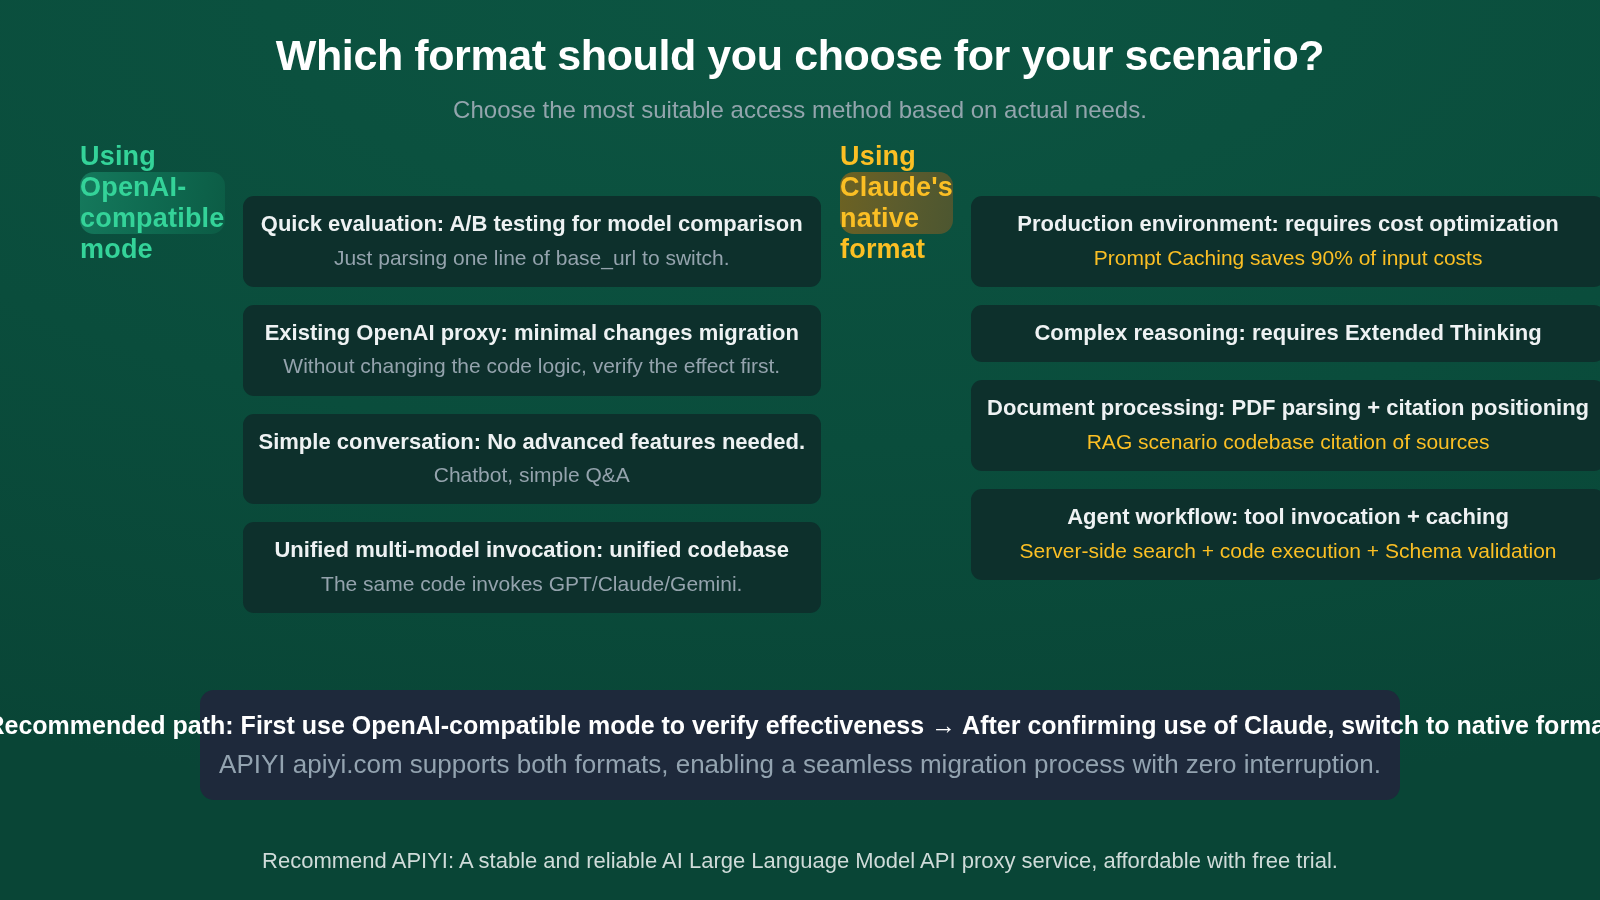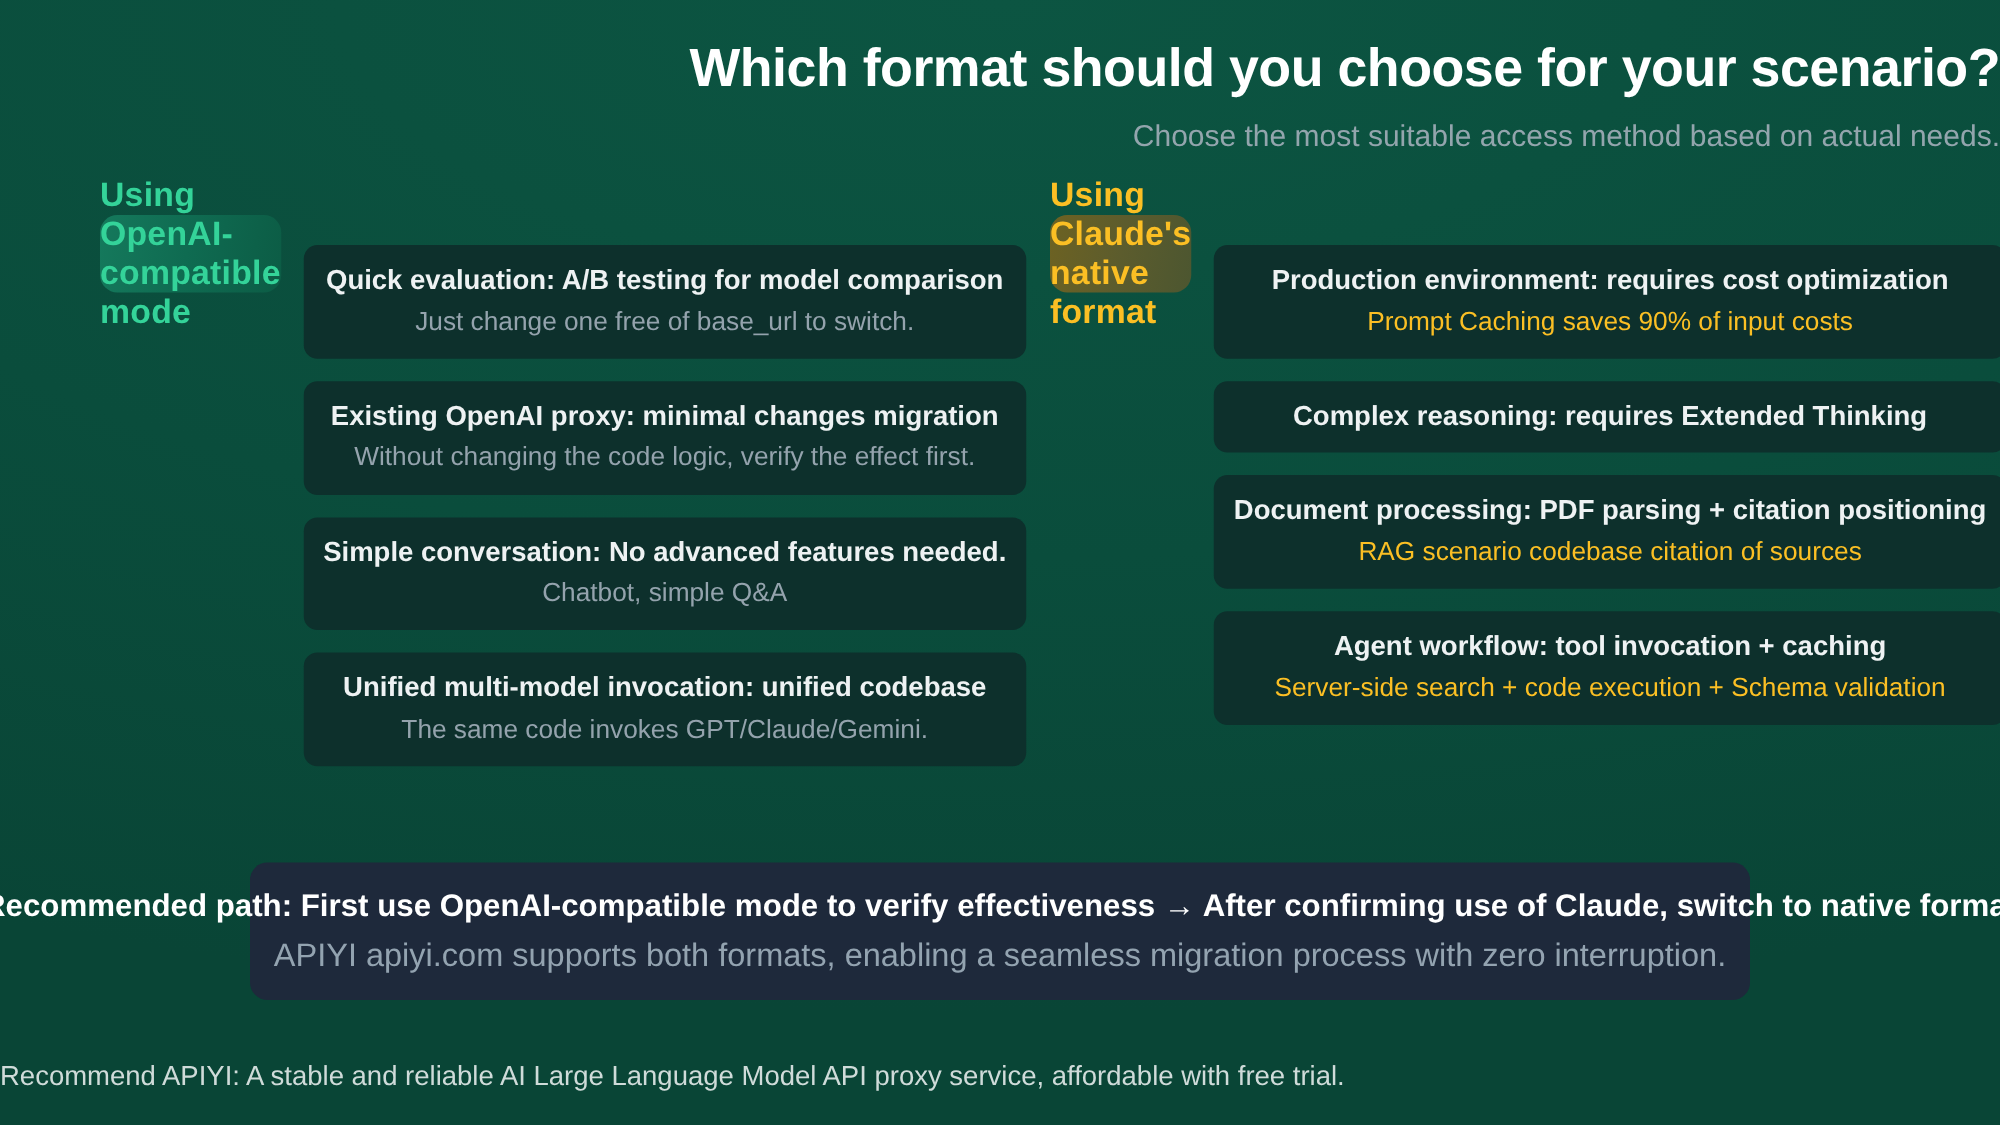--- a/index.html
+++ b/index.html
@@ -10,21 +10,21 @@
     overflow:hidden;
   }
   .page {
     position:relative;
     width:1600px; height:900px;
     background:
       radial-gradient(120% 90% at 50% 0%, #0c5542 0%, #0a4d3c 55%, #094536 100%);
   }
 
   
-  .hero { padding-top:30px; text-align:right; }
+  .hero { padding-top:30px; text-align:center; }
   .hero-title {
     font-size:43px;
     font-weight:bold;
     color:#ffffff;
     letter-spacing:-0.4px;
     line-height:1.2;
   }
   .hero-sub {
     margin-top:14px;
     font-size:24px;
@@ -123,20 +123,21 @@
     color:#93a3b0;
     white-space:nowrap;
     line-height:1.2;
   }
 
   
   .footer {
     position:absolute;
     bottom:26px; left:0;
     width:1600px;
+    text-align:center;
     font-size:22px;
     color:#cfdbd9;
   }
 </style>
 </head>
 <body>
 
 <div class="page">
 
   <div class="hero">
@@ -144,21 +145,21 @@
     <div class="hero-sub">Choose the most suitable access method based on actual needs.</div>
   </div>
 
   <div class="columns">
 
     <div class="column">
       <div class="col-head openai">Using OpenAI-compatible mode</div>
       <div class="cards">
         <div class="card">
           <div class="card-title">Quick evaluation: A/B testing for model comparison</div>
-          <div class="card-sub muted">Just change one free of base_url to switch.</div>
+          <div class="card-sub muted">Just parsing one line of base_url to switch.</div>
         </div>
         <div class="card">
           <div class="card-title">Existing OpenAI proxy: minimal changes migration</div>
           <div class="card-sub muted">Without changing the code logic, verify the effect first.</div>
         </div>
         <div class="card">
           <div class="card-title">Simple conversation: No advanced features needed.</div>
           <div class="card-sub muted">Chatbot, simple Q&amp;A</div>
         </div>
         <div class="card">

